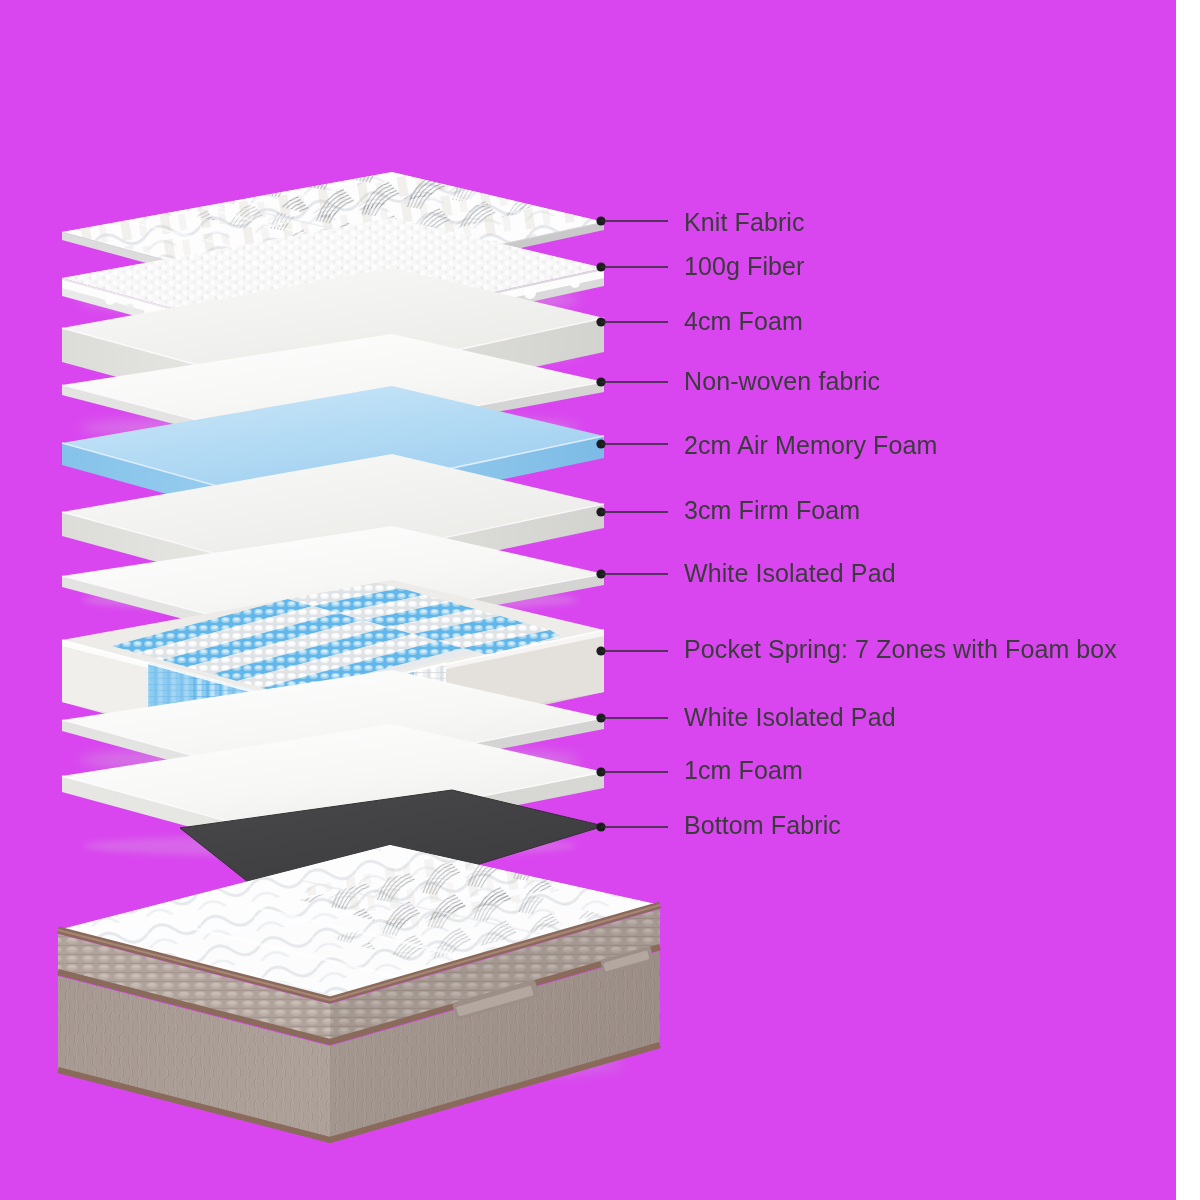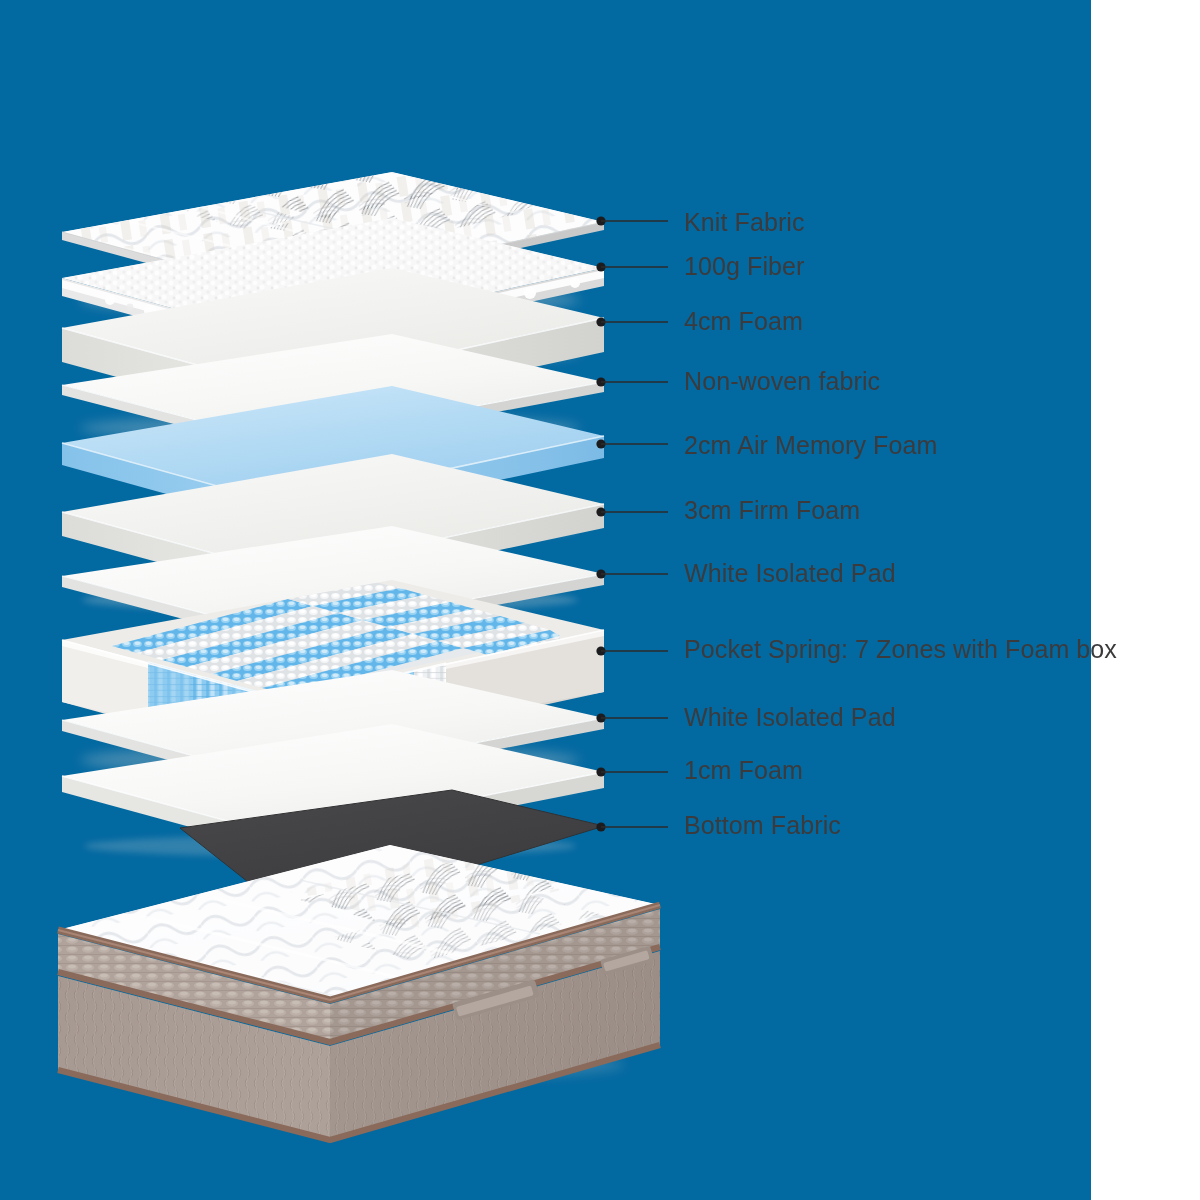--- a/index.html
+++ b/index.html
@@ -1,21 +1,21 @@
 <!DOCTYPE html>
 <html><head>
 <meta charset="utf-8">
 <style>
   html,body{margin:0;padding:0;background:#ffffff;}
   body{
     width:1200px;height:1200px;
     font-family:"Liberation Sans","DejaVu Sans",sans-serif;
     overflow:hidden;position:relative;
   }
-  #stage{position:absolute;inset:0;width:1091px;height:1200px;background:#0369a1;}
+  #stage{position:absolute;inset:0;width:1176px;height:1200px;background:#d946ef;}
   svg#diagram{display:block;width:1200px;height:1200px;}
   .lbl{
     font-family:"Liberation Sans","DejaVu Sans",sans-serif;
     font-size:25px;font-weight:400;fill:#3b3b3d;
     letter-spacing:.1px;dominant-baseline:middle;
   }
   .leader{stroke:#2b2b2d;stroke-width:1.7;fill:none;}
   .dot{fill:#1c1c1e;}
 </style>
 </head>

